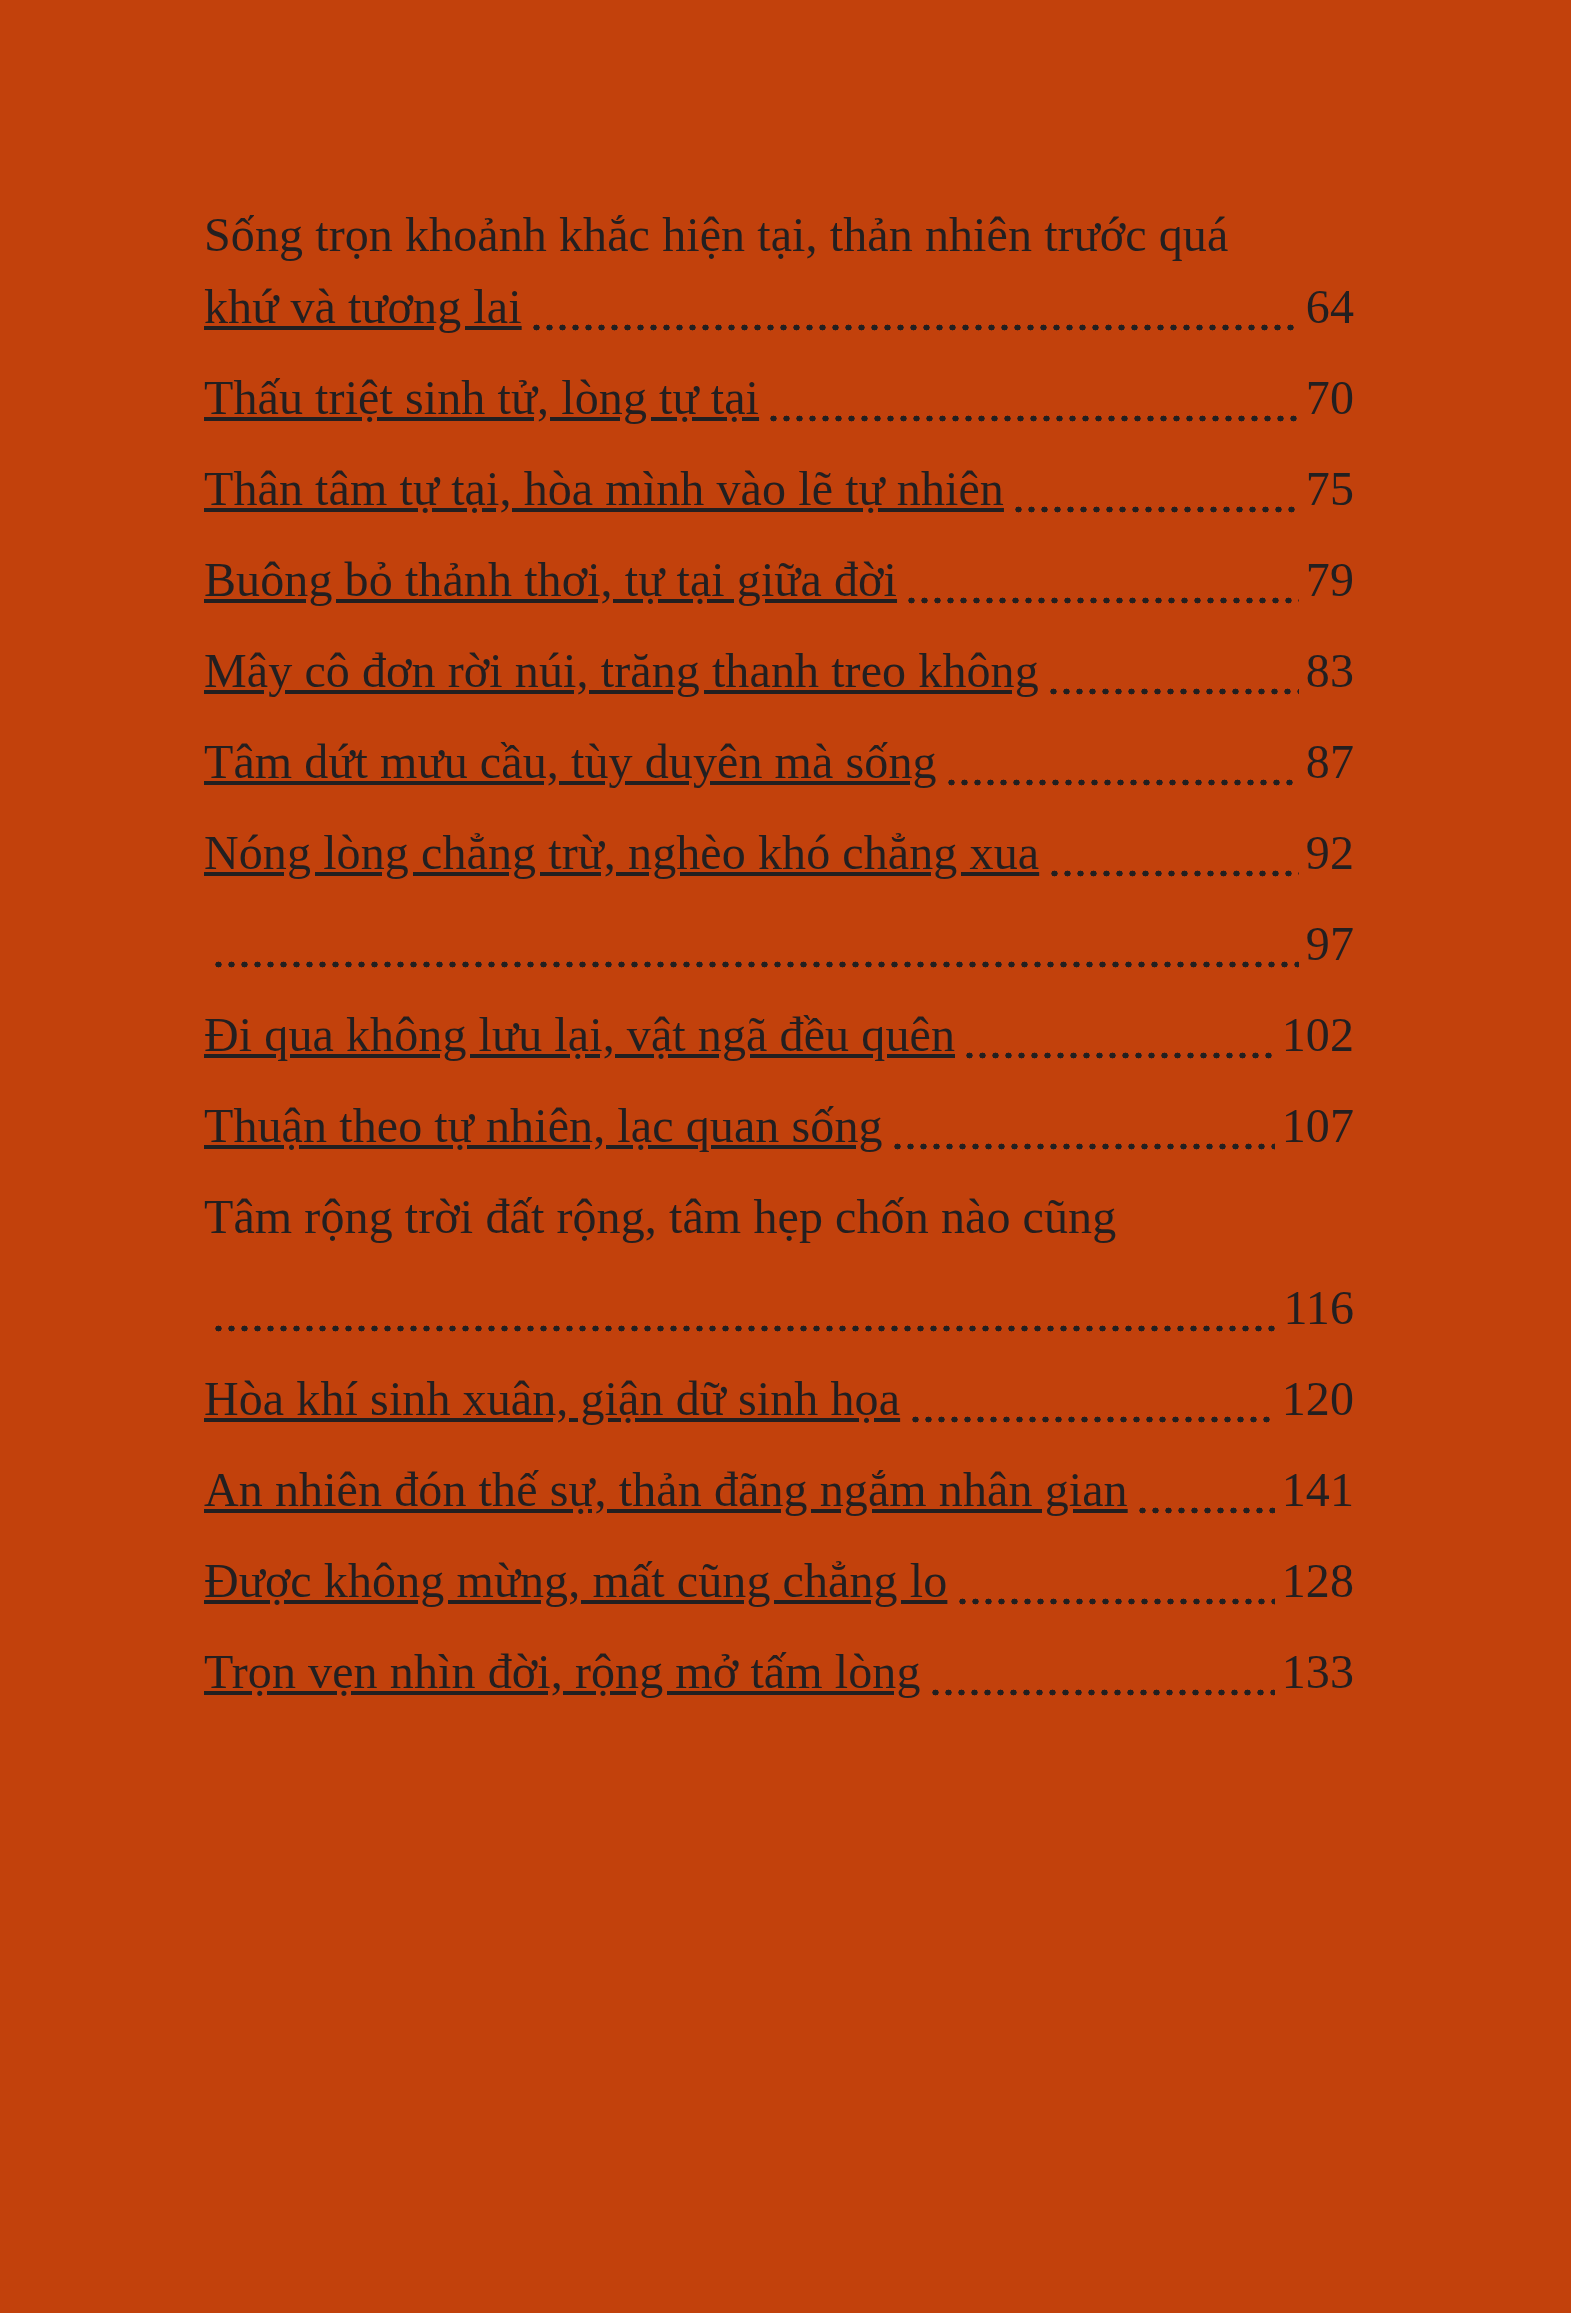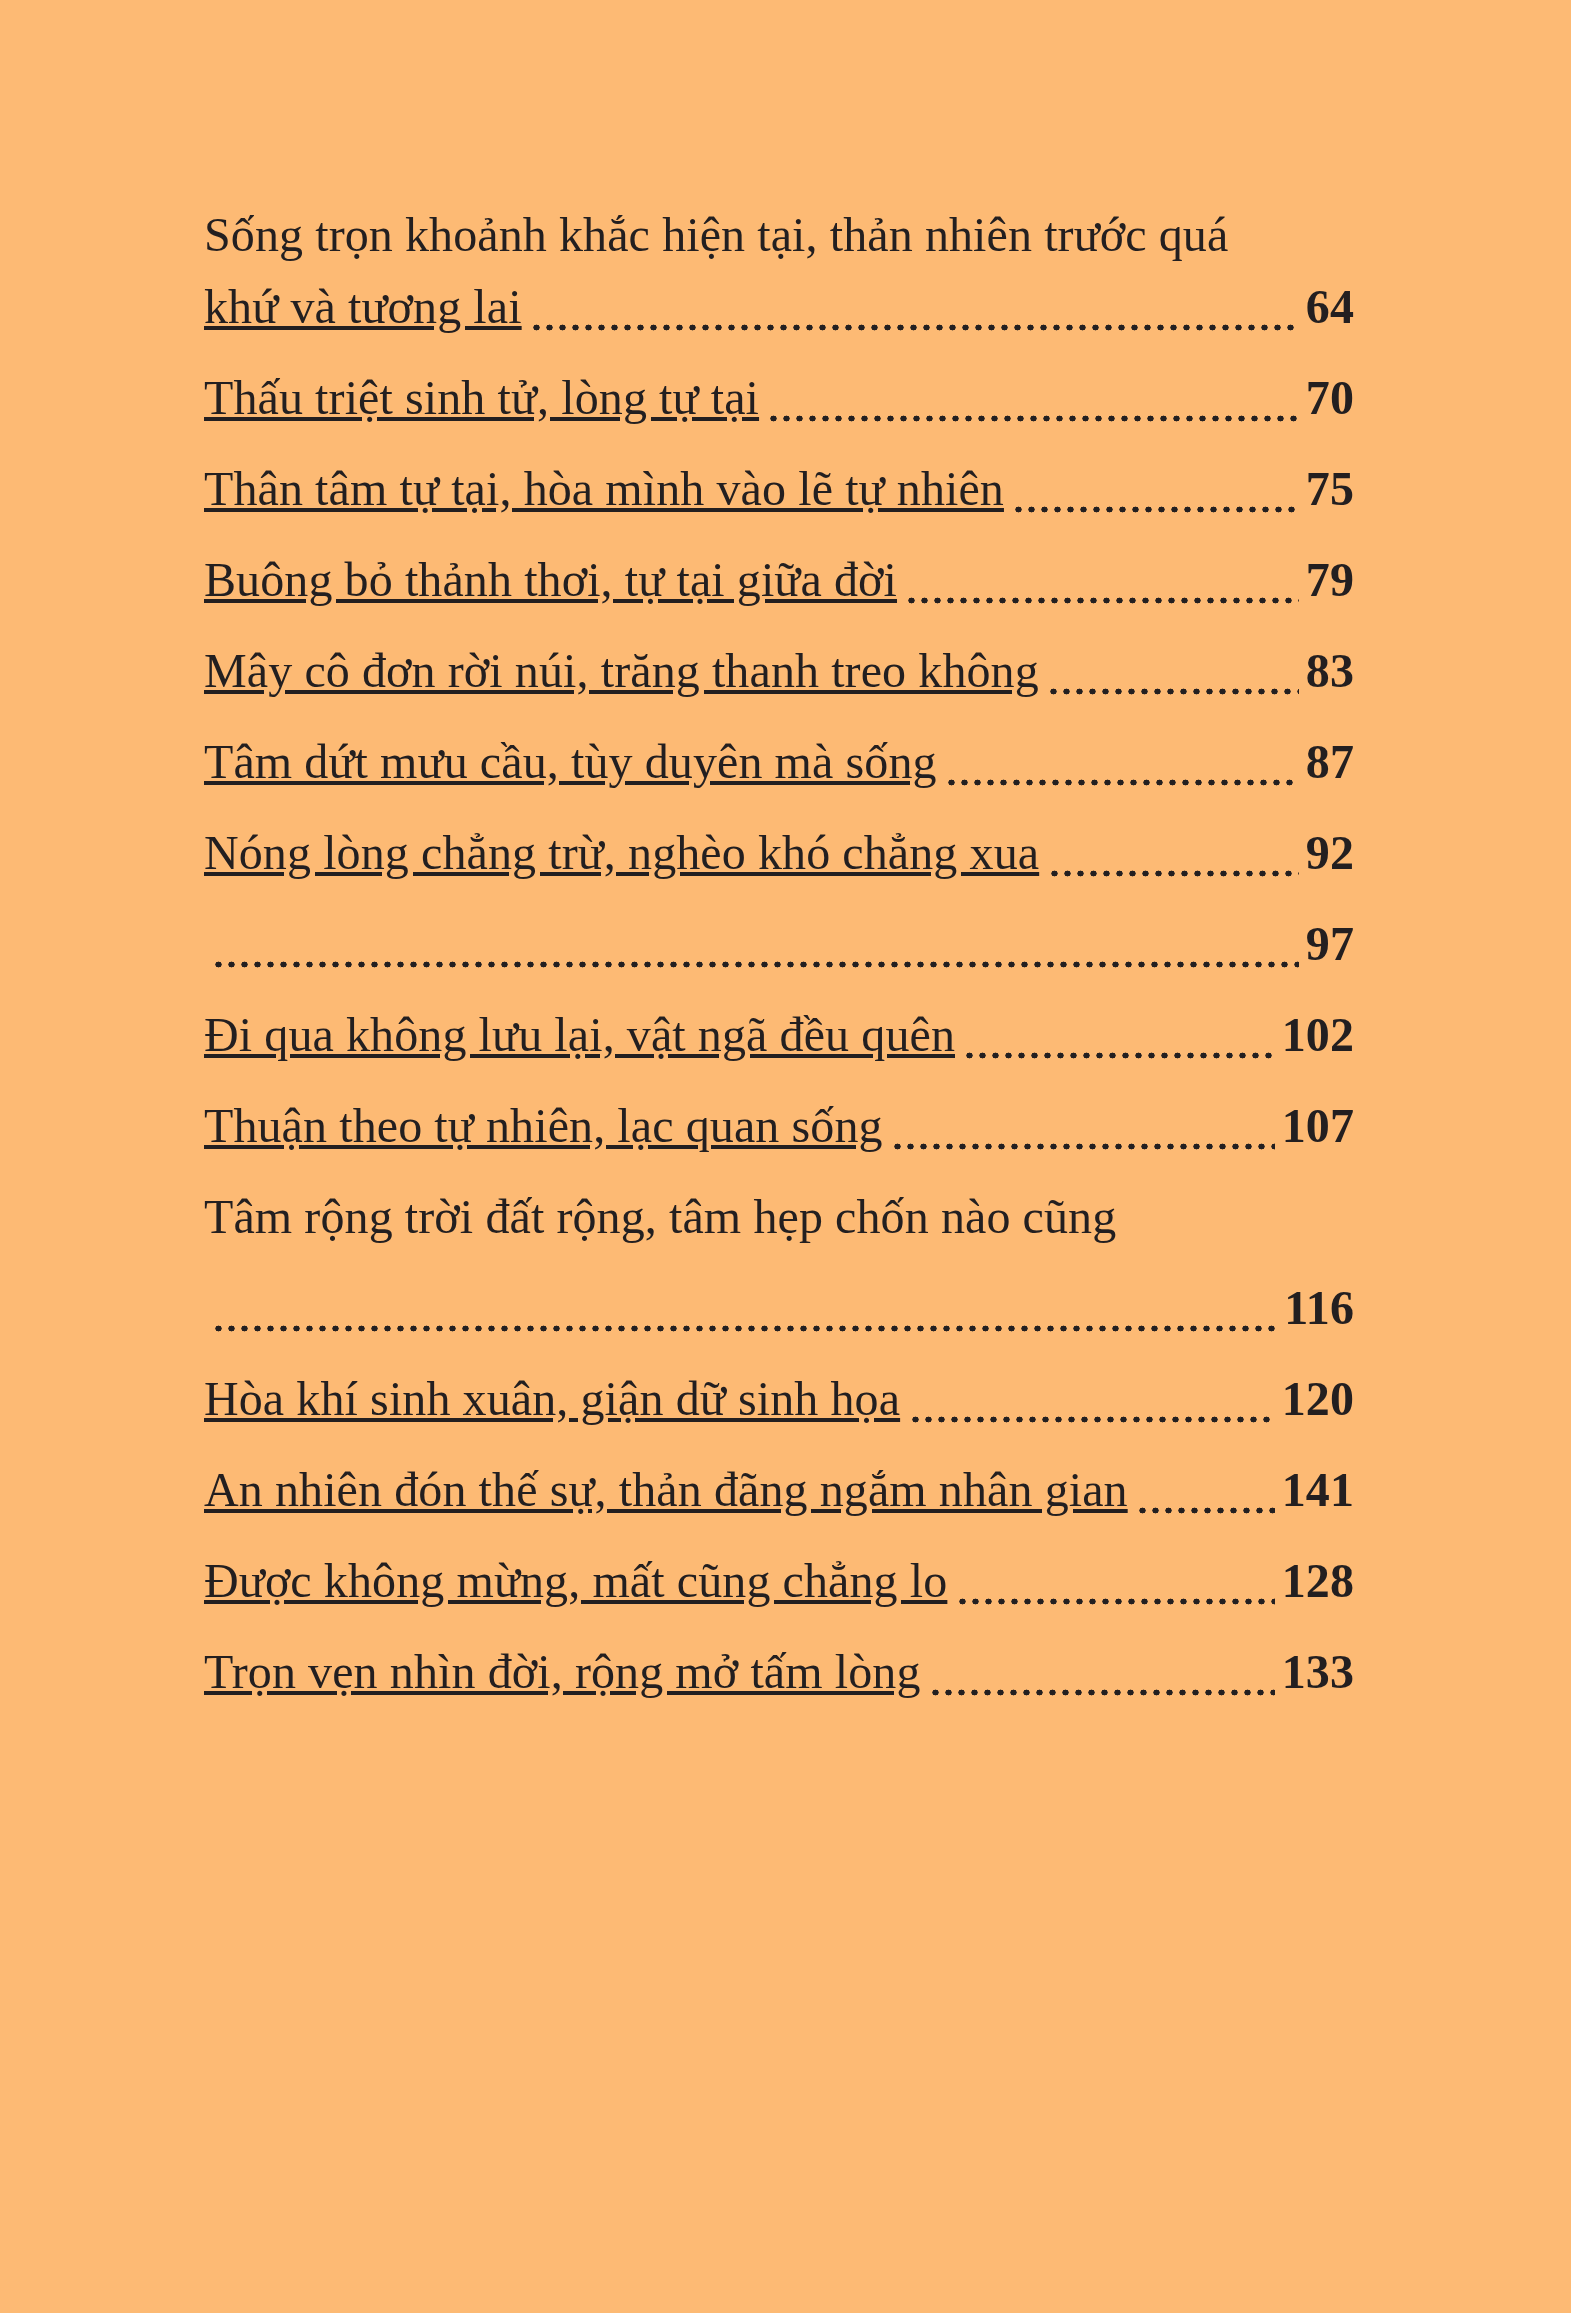--- a/index.html
+++ b/index.html
@@ -4,21 +4,21 @@
 <style>
   html, body {
     margin: 0;
     padding: 0;
     background: #ffffff;
   }
   .book-page {
     position: relative;
     width: 1571px;
     height: 2313px;
-    background: #fdba74;
+    background: #c2410c;
     box-sizing: border-box;
     padding: 199px 217px 0 204px;
     font-family: "Liberation Serif", "DejaVu Serif", serif;
     color: #231f20;
     overflow: hidden;
   }
   .toc-list {
     display: block;
   }
   .toc-entry {
@@ -45,21 +45,20 @@
     margin: 0 6.6px 12px 8.4px;
     background-image: radial-gradient(circle, #231f20 2.9px, rgba(0,0,0,0) 3.4px);
     background-size: 13px 7.5px;
     background-repeat: repeat-x;
     background-position: left center;
     min-width: 28px;
   }
   .toc-page {
     flex: 0 0 auto;
     text-align: right;
-    font-weight: bold;
   }
 </style>
 </head>
 <body>
 
 <div class="book-page">
   <div class="toc-list">
   <div class="toc-entry">
     <div class="wrap-lines">
           <div class="toc-line">Sống trọn khoảnh khắc hiện tại, thản nhiên trước quá</div>

